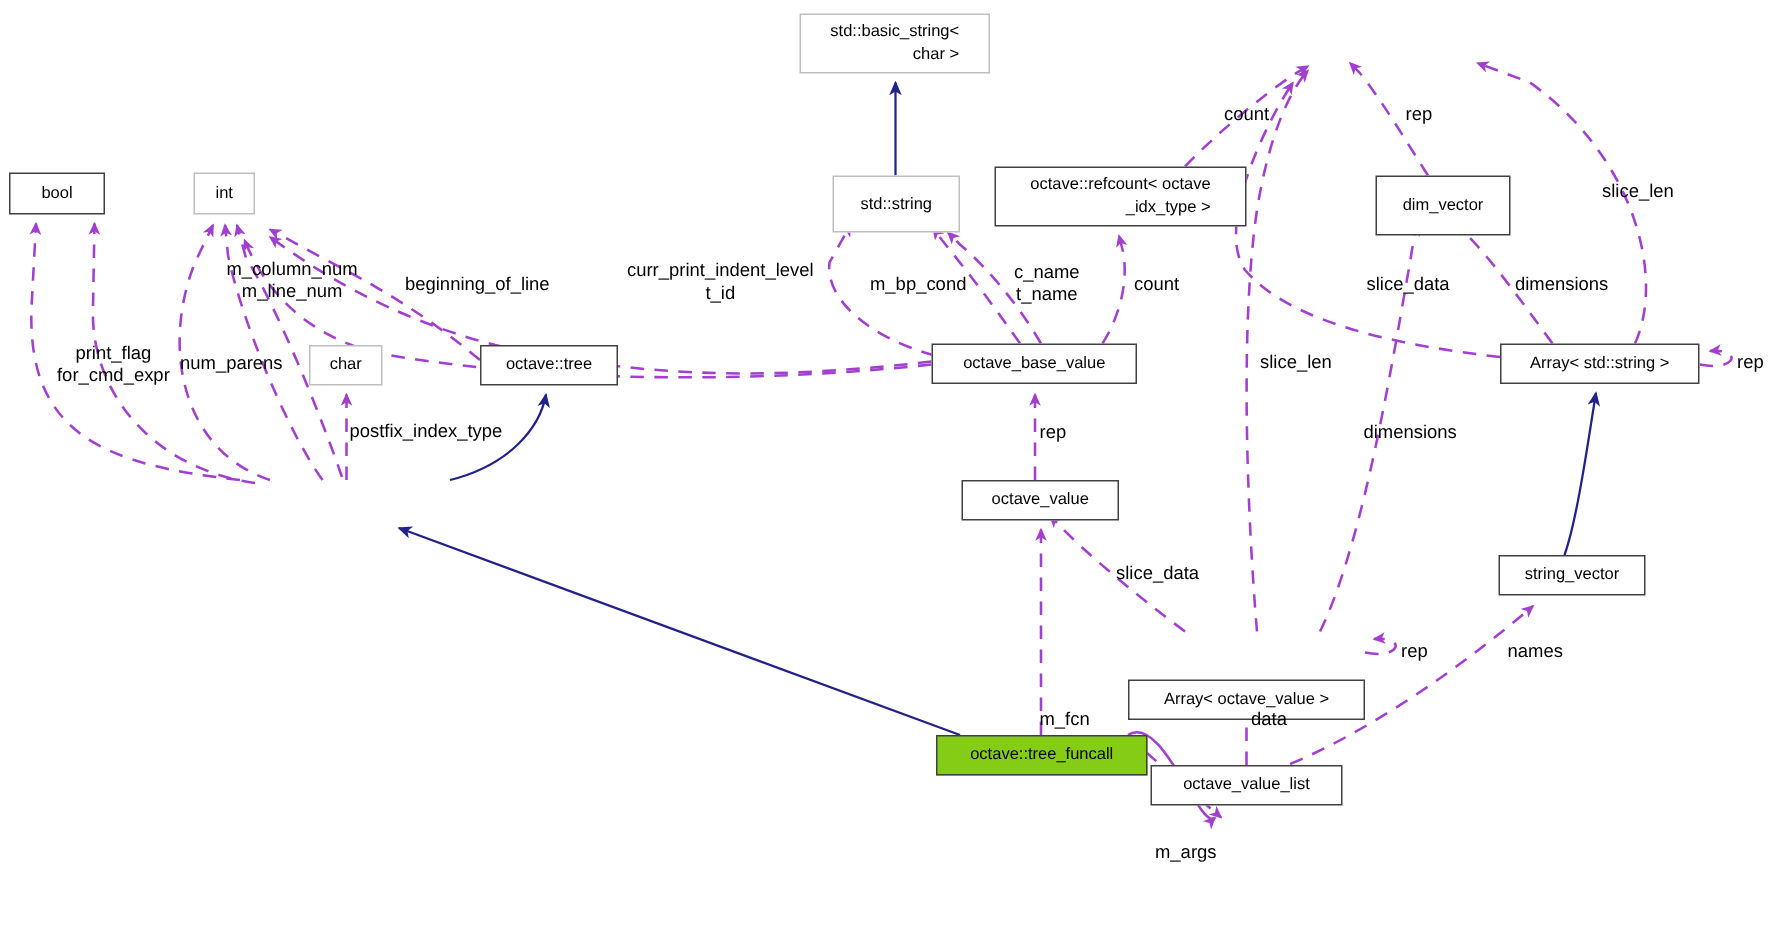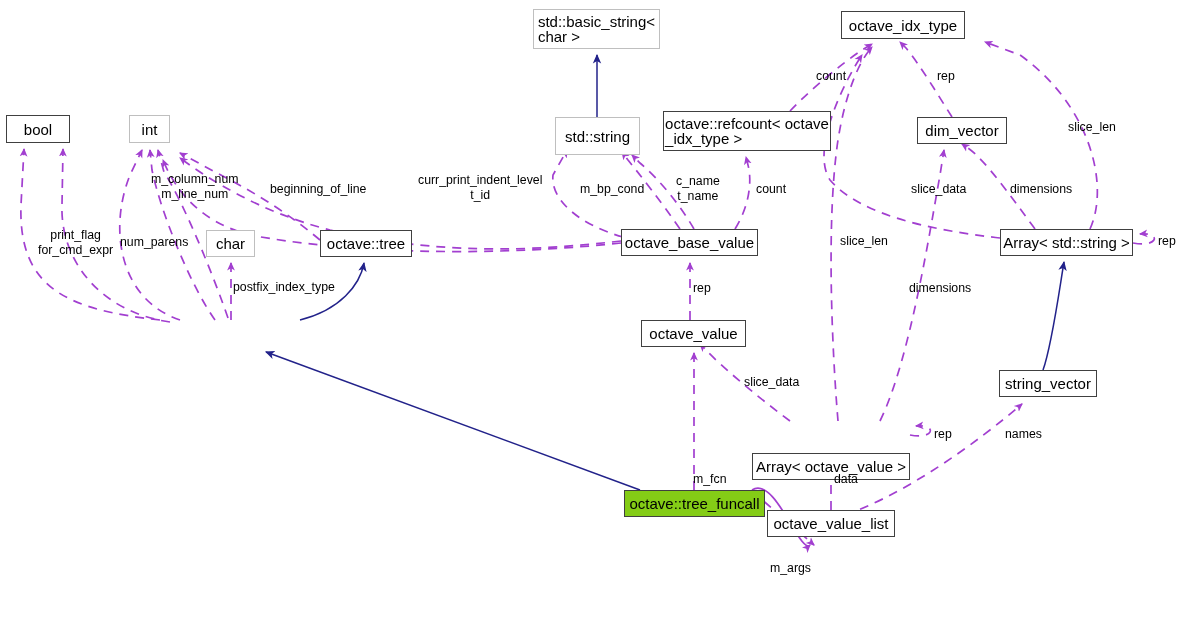--- a/index.html
+++ b/index.html
@@ -1,21 +1,21 @@
 <!DOCTYPE html>
 <html><head>
 <meta charset="utf-8">
 <style>
   html,body{margin:0;padding:0;background:#ffffff;}
   #stage{position:relative;width:1188px;height:632px;background:#ffffff;
          font-family:"Liberation Sans","DejaVu Sans",sans-serif;overflow:hidden;}
   svg#edges{position:absolute;left:0;top:0;width:1188px;height:632px;}
   .node{position:absolute;box-sizing:border-box;display:flex;align-items:center;
-        justify-content:center;text-align:left;background:#ffffff;
-        font-size:15px;color:#000000;line-height:15px;white-space:pre;}
+        justify-content:center;text-align:right;background:#ffffff;
+        font-size:11px;color:#000000;line-height:15px;white-space:pre;}
   .node.dark{border:1.6px solid #404040;}
   .node.light{border:1.4px solid #bfbfbf;}
   .node.current{background:#84cc16;border:1.6px solid #404040;}
   .elabel{position:absolute;font-size:12.3px;color:#000000;line-height:15px;
           white-space:pre;text-align:center;}
 </style>
 </head>
 <body>
 
 <div id="stage">
@@ -77,25 +77,24 @@
       <path d="M694,490 L694,353" marker-end="url(#ah-u)"></path>
       <path d="M752,490 C775,475 800,555 810,545" marker-end="url(#ah-u)" stroke-dasharray="0"></path>
       <path d="M752,491 L814,545" marker-end="url(#ah-u)"></path>
     </g>
   </svg>
 
   <div class="node dark" style="left:6px;top:115px;width:64px;height:28px;">bool</div>
   <div class="node light" style="left:129px;top:115px;width:41px;height:28px;">int</div>
   <div class="node light" style="left:533px;top:9px;width:127px;height:40px;">std::basic_string&lt;
 char &gt;</div>
-  <div class="node dark" style="left:841px;top:11px;width:124px;height:28px;">octave_idx_type</div>
   <div class="node light" style="left:555px;top:117px;width:85px;height:38px;">std::string</div>
   <div class="node dark" style="left:663px;top:111px;width:168px;height:40px;">octave::refcount&lt; octave
 _idx_type &gt;</div>
-  <div class="node dark" style="left:917px;top:117px;width:90px;height:27px;">dim_vector</div>
+  <div class="node dark" style="left:917px;top:117px;width:90px;height:40px;">dim_vector</div>
   <div class="node light" style="left:206px;top:230px;width:49px;height:27px;">char</div>
   <div class="node dark" style="left:320px;top:230px;width:92px;height:27px;">octave::tree</div>
   <div class="node dark" style="left:621px;top:229px;width:137px;height:27px;">octave_base_value</div>
   <div class="node dark" style="left:1000px;top:229px;width:133px;height:27px;">Array&lt; std::string &gt;</div>
   <div class="node dark" style="left:641px;top:320px;width:105px;height:27px;">octave_value</div>
   <div class="node dark" style="left:999px;top:370px;width:98px;height:27px;">string_vector</div>
   <div class="node dark" style="left:752px;top:421px;width:158px;height:27px;margin-top:32px;">Array&lt; octave_value &gt;</div>
   <div class="node dark" style="left:767px;top:510px;width:128px;height:27px;">octave_value_list</div>
   <div class="node current" style="left:624px;top:490px;width:141px;height:27px;">octave::tree_funcall</div>
 

